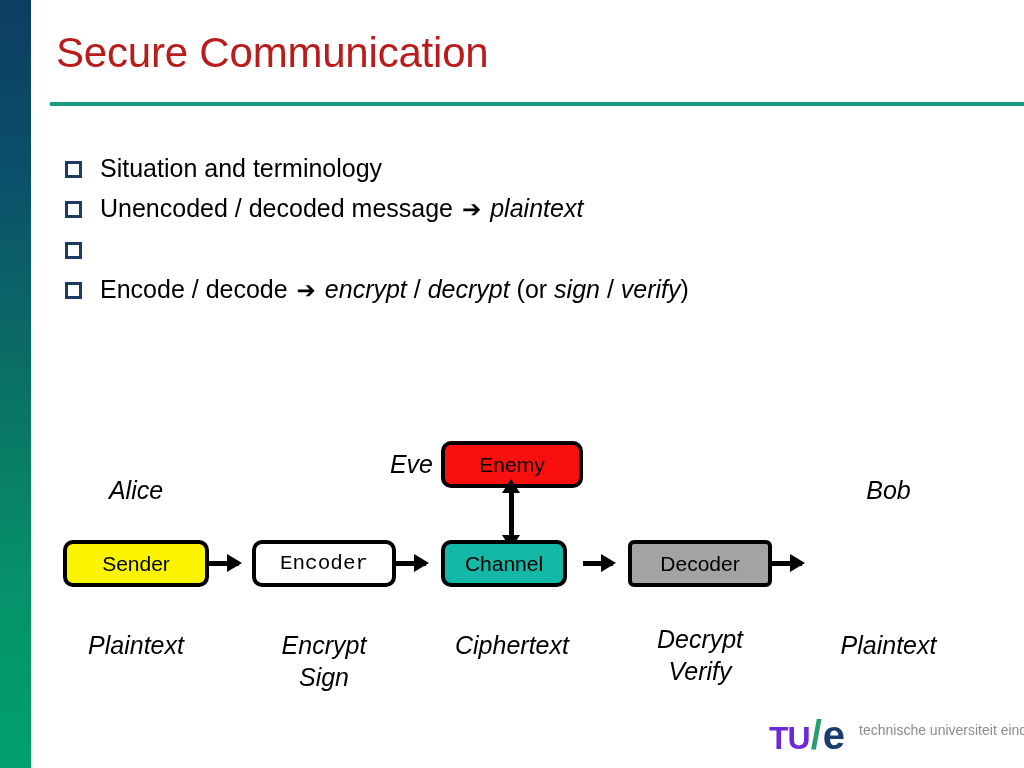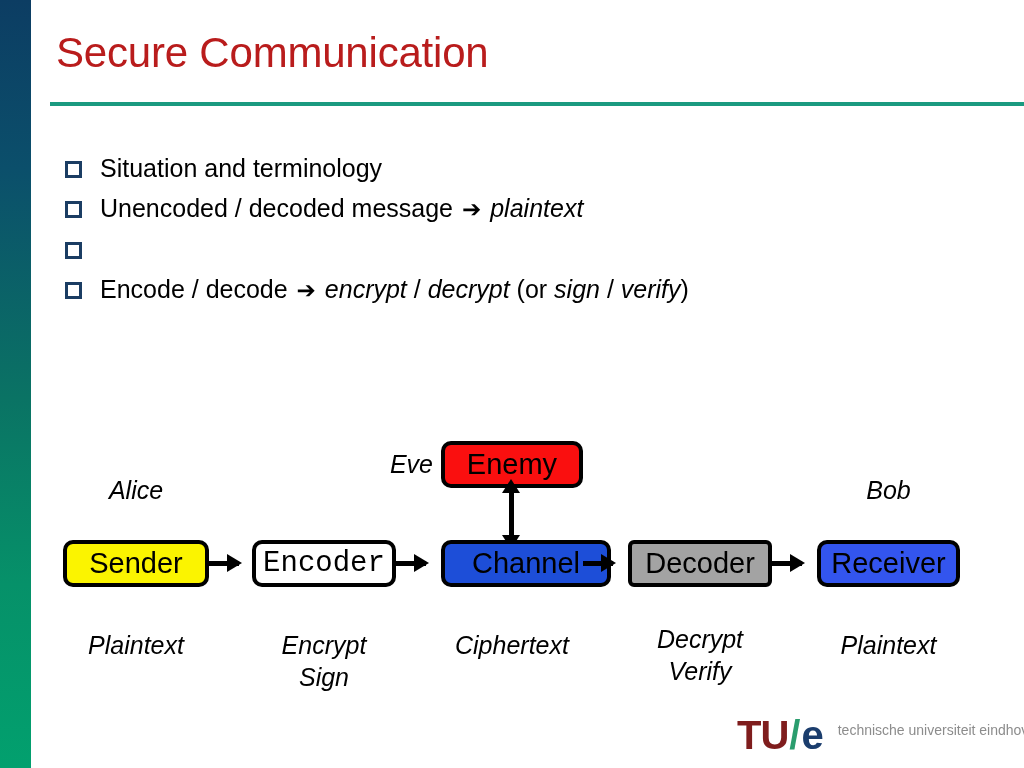--- a/index.html
+++ b/index.html
@@ -93,28 +93,28 @@
     pointer-events: none;
   }
   .node {
     position: absolute;
     box-sizing: border-box;
     border: 4px solid #000000;
     border-radius: 10px;
     display: flex;
     align-items: center;
     justify-content: center;
-    font-size: 29px;
+    font-size: 21px;
     color: #000000;
     background: #ffffff;
     pointer-events: auto;
   }
   .node-sender   { left: 63px;  top: 540px; width: 146px; height: 47px; background: #fbf400; }
   .node-encoder  { left: 252px; top: 540px; width: 144px; height: 47px; background: #ffffff; font-family: Liberation Mono, monospace; }
-  .node-channel  { left: 441px; top: 540px; width: 170px; height: 47px; background: #1d4ed8; text-align: right; }
+  .node-channel  { left: 441px; top: 540px; width: 126px; height: 47px; background: #14b8a6; text-align: right; }
   .node-decoder  { left: 628px; top: 540px; width: 144px; height: 47px; background: #a3a3a3; border-radius: 6px; }
   .node-receiver { left: 817px; top: 540px; width: 143px; height: 47px; background: #3355ee; }
   .node-enemy    { left: 441px; top: 441px; width: 142px; height: 47px; background: #fa0f0f; }
 
   .flow-arrow {
     position: absolute;
     top: 561px;
     height: 5px;
     background: #000000;
     pointer-events: auto;
@@ -187,24 +187,25 @@
 
   
   .logo {
     position: absolute;
     left: 737px;
     top: 713px;
     display: flex;
     align-items: baseline;
   }
   .logo-tu {
-    font-size: 40px;
+    font-size: 32px;
     font-weight: bold;
-    color: #7f1d1d;
+    color: #6d28d9;
     letter-spacing: -1px;
+    margin-left: 32px;
   }
   .logo-slash {
     font-size: 40px;
     font-weight: bold;
     color: #2a9d6e;
     padding: 0 1px;
   }
   .logo-e {
     font-size: 40px;
     font-weight: bold;
@@ -257,21 +258,20 @@
     <div class="vert-arrow"></div>
 
     <div class="node node-sender">Sender</div>
     <div class="flow-arrow fa-1"></div>
     <div class="node node-encoder">Encoder</div>
     <div class="flow-arrow fa-2"></div>
     <div class="node node-channel">Channel</div>
     <div class="flow-arrow fa-3"></div>
     <div class="node node-decoder">Decoder</div>
     <div class="flow-arrow fa-4"></div>
-    <div class="node node-receiver">Receiver</div>
 
     <div class="dlabel lbl-plain1">Plaintext</div>
     <div class="dlabel lbl-encsign">
       <div>Encrypt</div>
       <div>Sign</div>
     </div>
     <div class="dlabel lbl-cipher">Ciphertext</div>
     <div class="dlabel lbl-decver">
       <div>Decrypt</div>
       <div>Verify</div>

